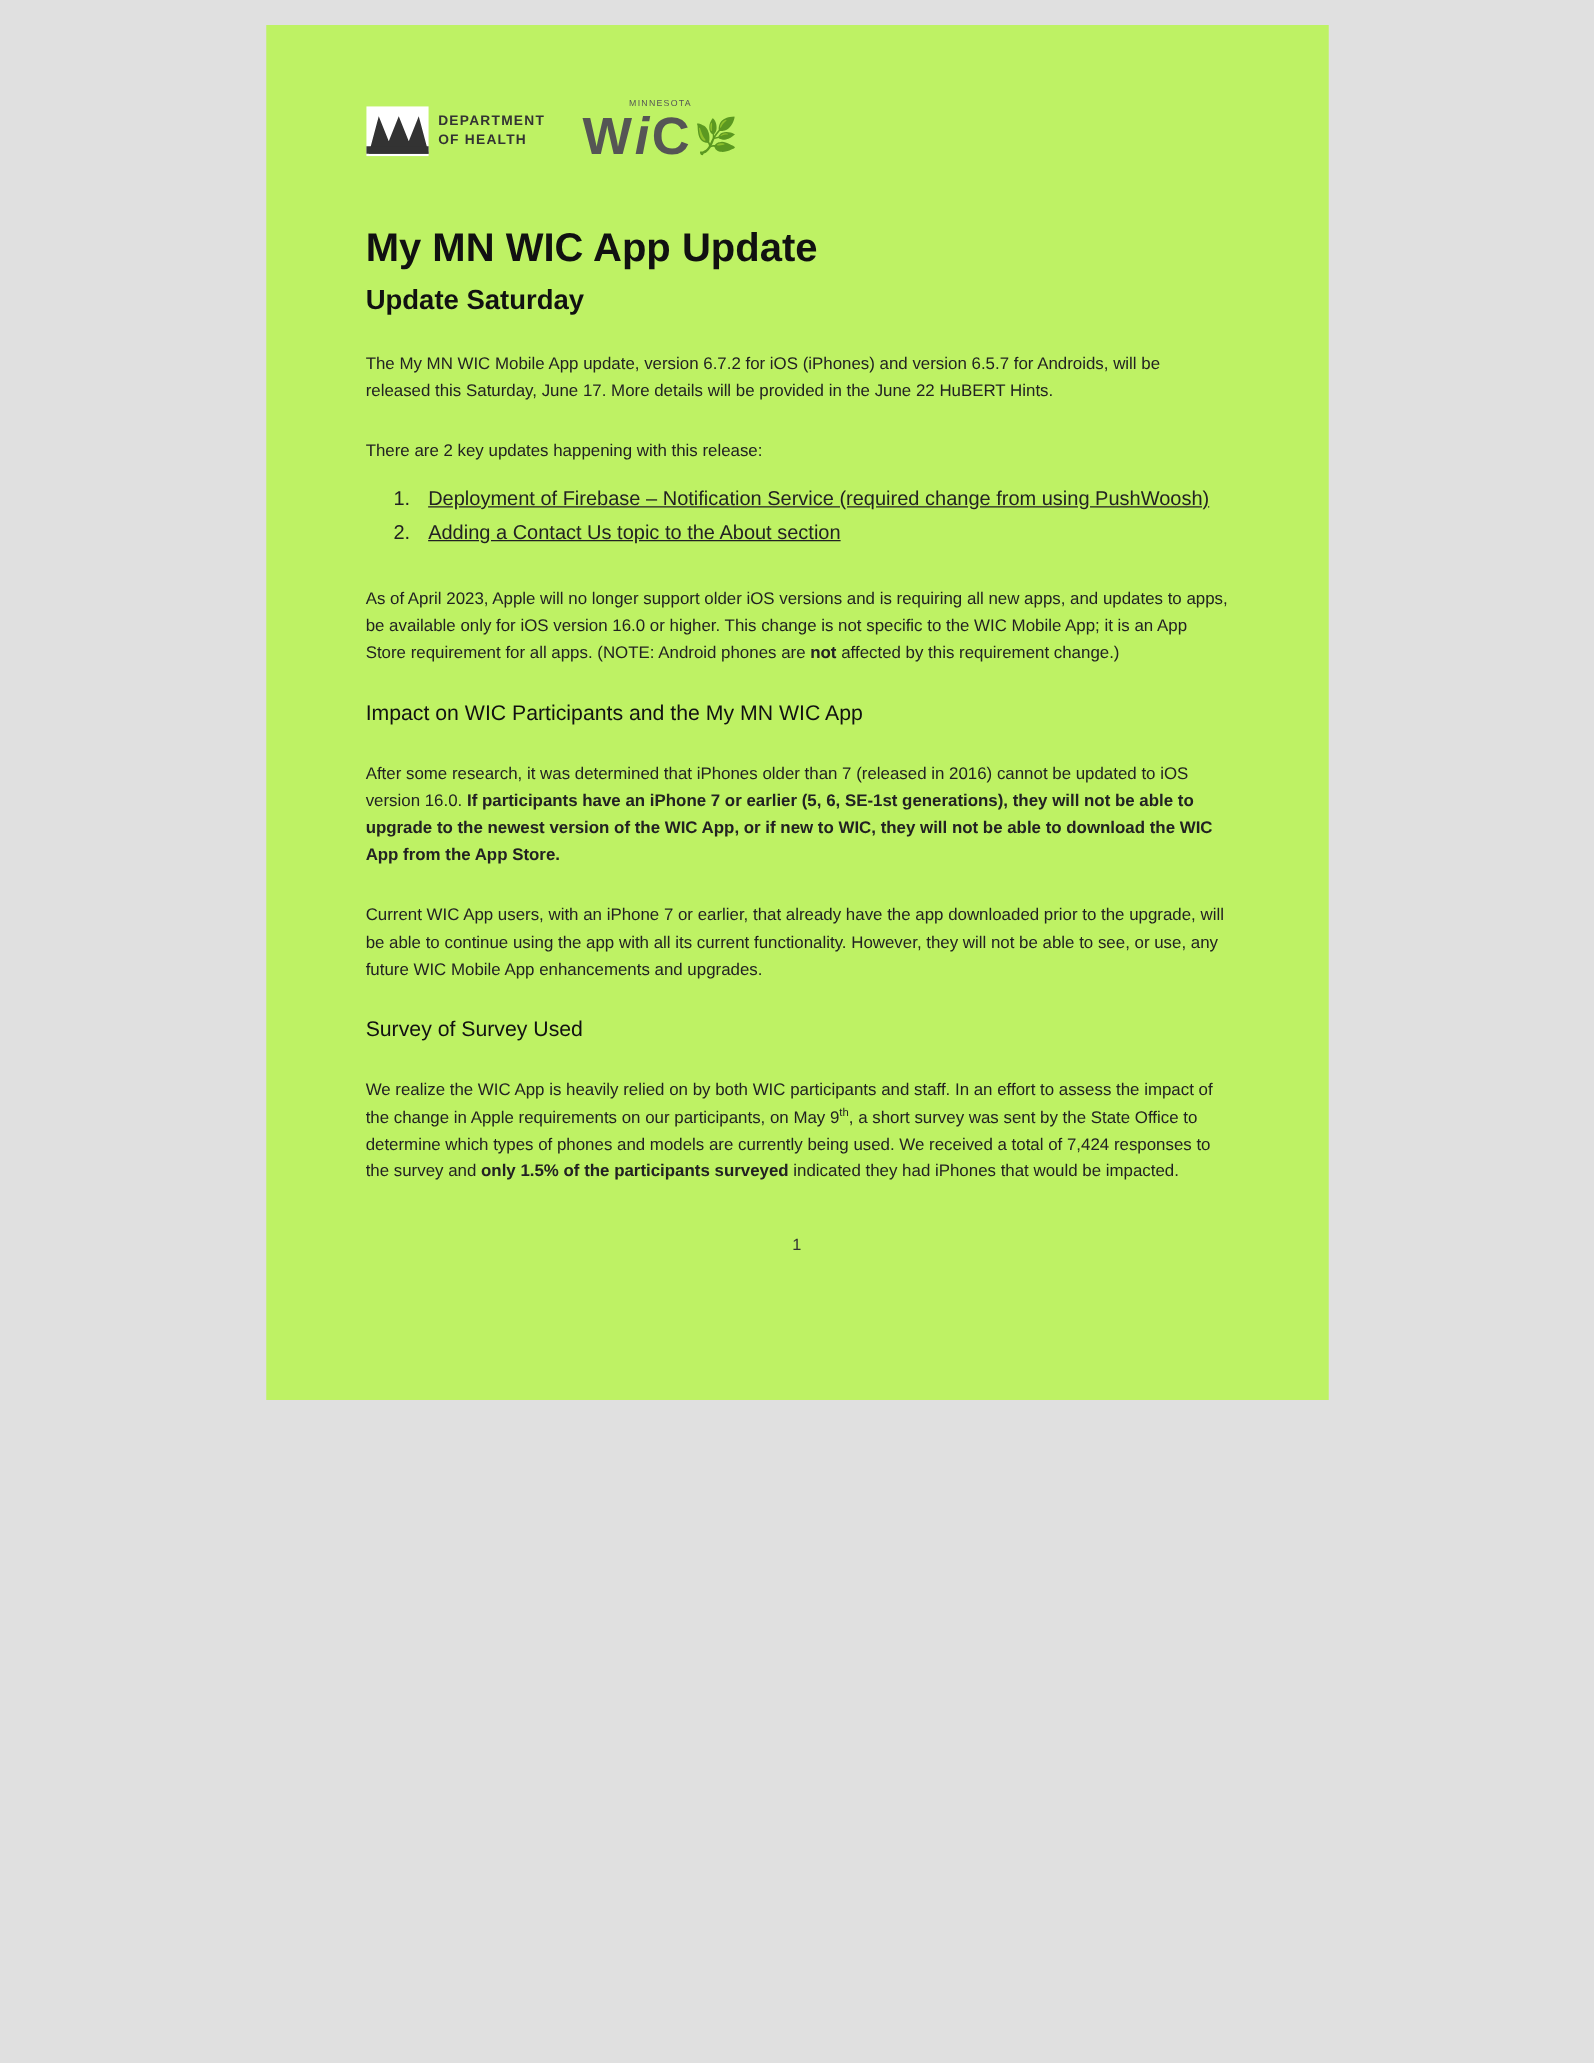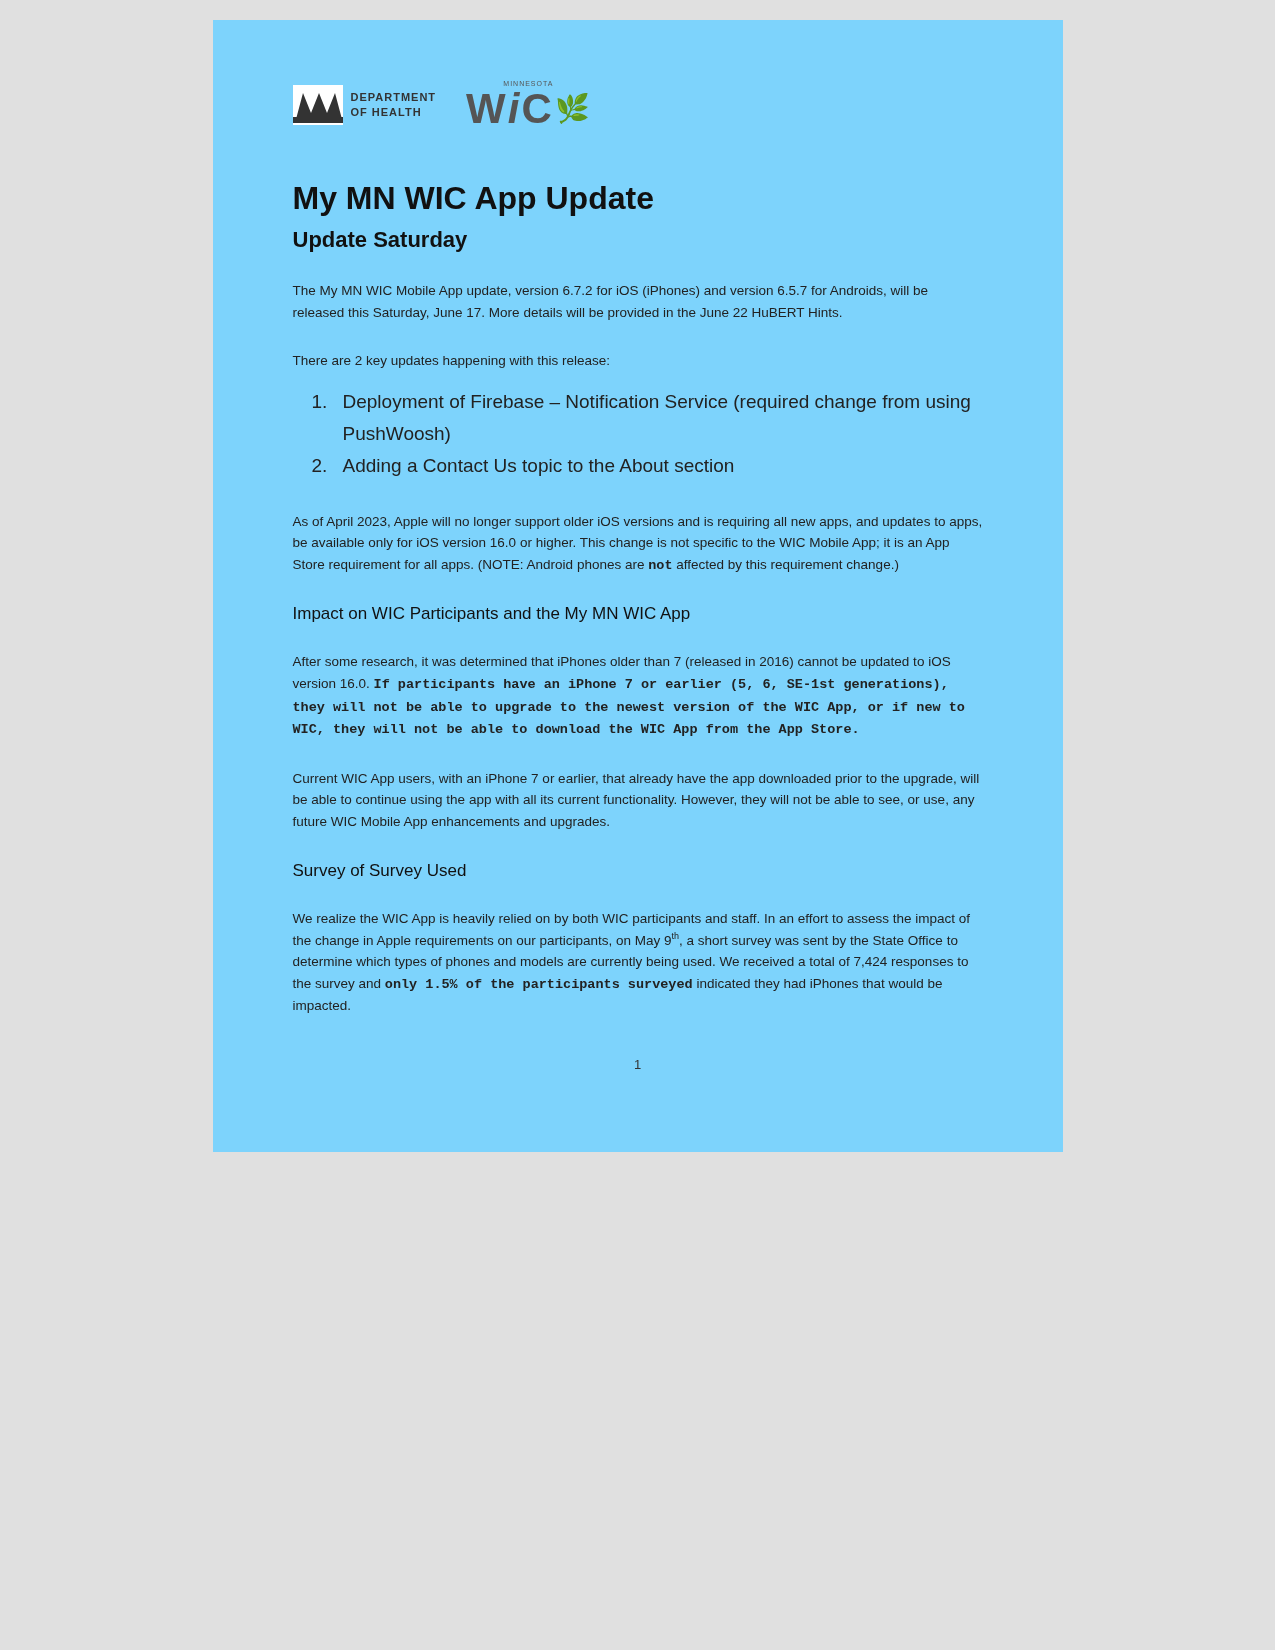--- a/index.html
+++ b/index.html
@@ -13,21 +13,21 @@
       display: flex;
       justify-content: center;
       align-items: flex-start;
       min-height: 100vh;
       font-family: Arial, sans-serif;
     }
 
     .page {
       width: 850px;
       min-height: 1100px;
-      background: #7dd3fc;
+      background: #bef264;
       padding: 60px 80px 80px 80px;
       margin: 20px auto;
       position: relative;
     }
 
     .header-logo {
       display: flex;
       align-items: center;
       gap: 20px;
       margin-bottom: 50px;
@@ -102,30 +102,30 @@
       font-family: Arial, sans-serif;
       margin-top: 27px;
     }
 
     .numbered-list {
       padding-left: 40px;
       margin-bottom: 14px;
     }
 
     .numbered-list li {
-      font-size: 19px;
+      font-size: 16px;
       color: #222;
       line-height: 1.7;
       font-family: Arial, sans-serif;
       padding-left: 10px;
+      text-decoration: underline;
     }
 
     .bold {
       font-weight: bold;
-      font-family: Liberation Mono, monospace;
     }
 
     .page-number {
       text-align: center;
       font-size: 13px;
       color: #333;
       margin-top: 40px;
       font-family: Arial, sans-serif;
     }
 

